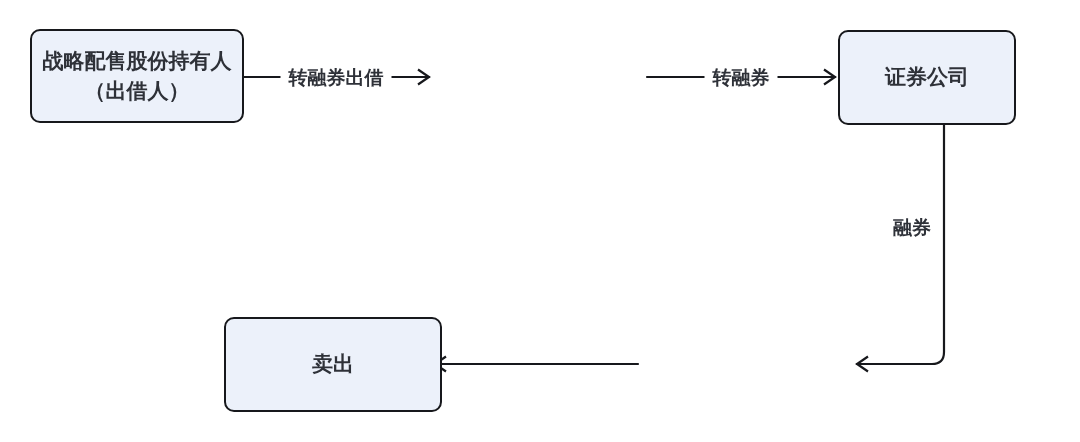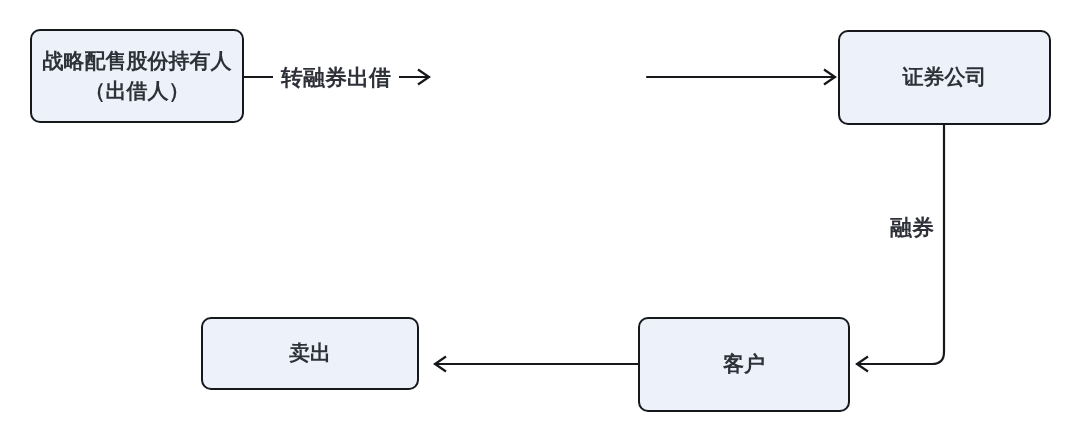--- a/index.html
+++ b/index.html
@@ -51,29 +51,29 @@
     border: 2.5px solid var(--node-border);
     border-radius: 10px;
     color: var(--text-color);
     font-size: 21px;
     line-height: 1.45;
     white-space: pre-line;
     padding: 4px 8px;
   }
   .node-lender  { left: 30px;  top: 29px;  width: 214px; height: 94px; }
   .node-csf     { left: 432px; top: 30px;  width: 215px; height: 95px; }
-  .node-broker  { left: 838px; top: 30px;  width: 213px; height: 95px; }
+  .node-broker  { left: 838px; top: 30px;  width: 178px; height: 95px; }
   .node-client  { left: 638px; top: 317px; width: 212px; height: 95px; }
-  .node-sell    { left: 201px; top: 317px; width: 218px; height: 73px; }
+  .node-sell    { left: 224px; top: 317px; width: 218px; height: 95px; }
   .edge-label {
     position: absolute;
     transform: translate(-50%, -50%);
     background: var(--canvas-bg);
     color: var(--text-color);
-    font-size: 22px;
+    font-size: 19px;
     line-height: 1.2;
     padding: 3px 8px;
     white-space: nowrap;
   }
   .label-lendout { left: 336px; top: 78px; }
   .label-relend  { left: 741px; top: 78px; }
   .label-margin  { left: 912px; top: 228px; }
 </style>
 </head>
 <body>
@@ -91,22 +91,22 @@
     <path class="edge" d="M944,125 V352 Q944,364 932,364 H857" marker-end="url(#arrow)"></path>
     <path class="edge" d="M638,364 H435" marker-end="url(#arrow)"></path>
   </svg>
 
   <div class="node node-lender">战略配售股份持有人
 （出借人）</div>
 
 
   <div class="node node-broker">证券公司</div>
 
-  <div class="node node-client">客户</div>
 
   <div class="node node-sell">卖出</div>
 
   <div class="edge-label label-lendout">转融券出借</div>
 
+  <div class="edge-label label-relend">转融券</div>
 
   <div class="edge-label label-margin">融券</div>
 
 </div>
 
 </body></html>

